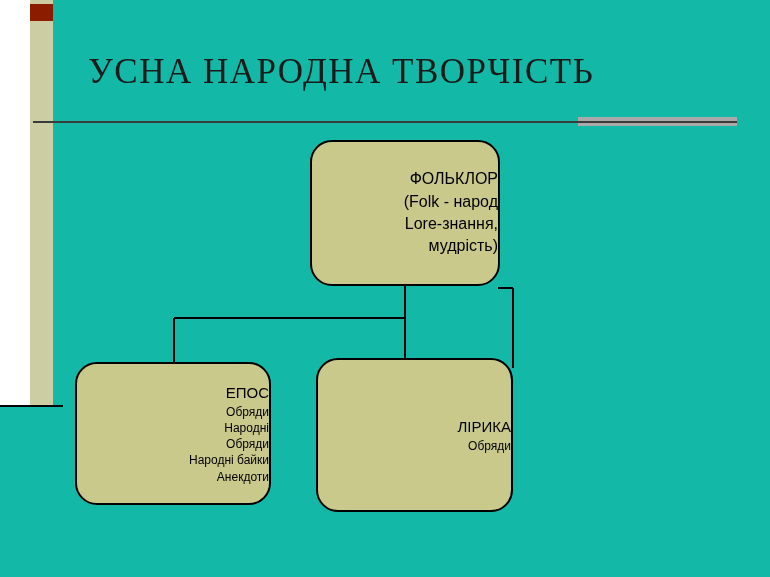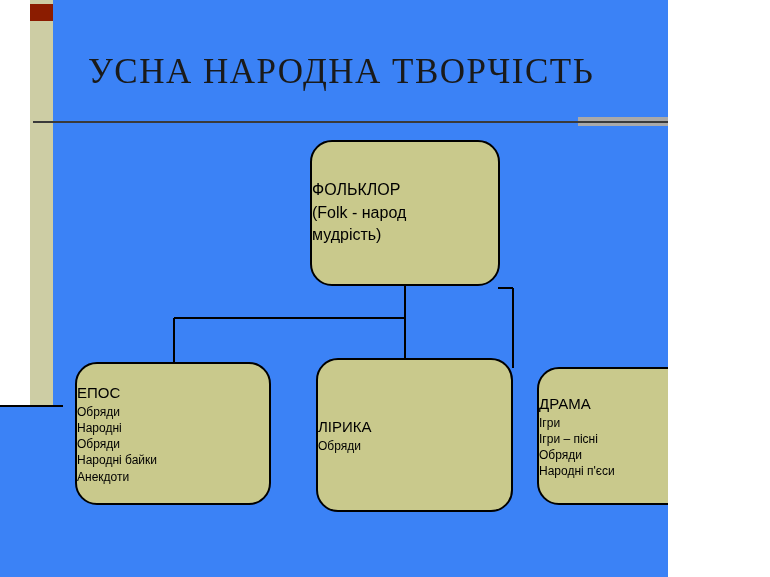--- a/index.html
+++ b/index.html
@@ -1,23 +1,23 @@
 <!DOCTYPE html>
 <html><head>
 <meta charset="utf-8">
 <style>
   * { margin: 0; padding: 0; box-sizing: border-box; }
   html, body { background: #ffffff; }
   body { margin: 0; }
 
   .slide {
     position: relative;
-    width: 668px;
+    width: 770px;
     height: 577px;
-    background: #3b82f6;
+    background: #14b8a6;
     overflow: hidden;
     font-family: "Liberation Sans", sans-serif;
     color: #000;
     padding-left: 28px;
   }
 
   
   .left-band {
     position: absolute; left: 0; top: 0;
     width: 30px; height: 406px;
@@ -67,21 +67,21 @@
   }
 
   
   .box {
     position: absolute;
     background: #C9C98C;
     border: 2px solid #000;
     border-radius: 22px;
     display: flex;
     flex-direction: column;
-    align-items: flex-start;
+    align-items: flex-end;
     justify-content: center;
     text-align: center;
   }
   .root-box {
     left: 310px; top: 140px;
     width: 190px; height: 146px;
     font-size: 16px; line-height: 1.4;
   }
   .box-epos   { left: 75px;  top: 362px; width: 196px; height: 143px; }
   .box-lirika { left: 316px; top: 358px; width: 197px; height: 154px; }
@@ -109,38 +109,32 @@
              M174 318 L405 318
              M174 318 L174 363
              M405 318 L405 359
              M498 288 L513 288
              M513 288 L513 368" stroke="#000000" stroke-width="2" fill="none"></path>
   </svg>
 
   <div class="box root-box">
     <div>ФОЛЬКЛОР</div>
     <div>(Folk - народ</div>
+    <div>Lore-знання,</div>
     <div>мудрість)</div>
   </div>
 
   <div class="box box-epos">
     <div class="node-title">ЕПОС</div>
     <div class="node-item">Обряди</div>
     <div class="node-item">Народні</div>
     <div class="node-item">Обряди</div>
     <div class="node-item">Народні байки</div>
     <div class="node-item">Анекдоти</div>
   </div>
 
   <div class="box box-lirika">
     <div class="node-title">ЛІРИКА</div>
     <div class="node-item">Обряди</div>
   </div>
 
-  <div class="box box-drama">
-    <div class="node-title">ДРАМА</div>
-    <div class="node-item">Ігри</div>
-    <div class="node-item">Ігри – пісні</div>
-    <div class="node-item">Обряди</div>
-    <div class="node-item">Народні п'єси</div>
-  </div>
 
 </div>
 
 </body></html>

